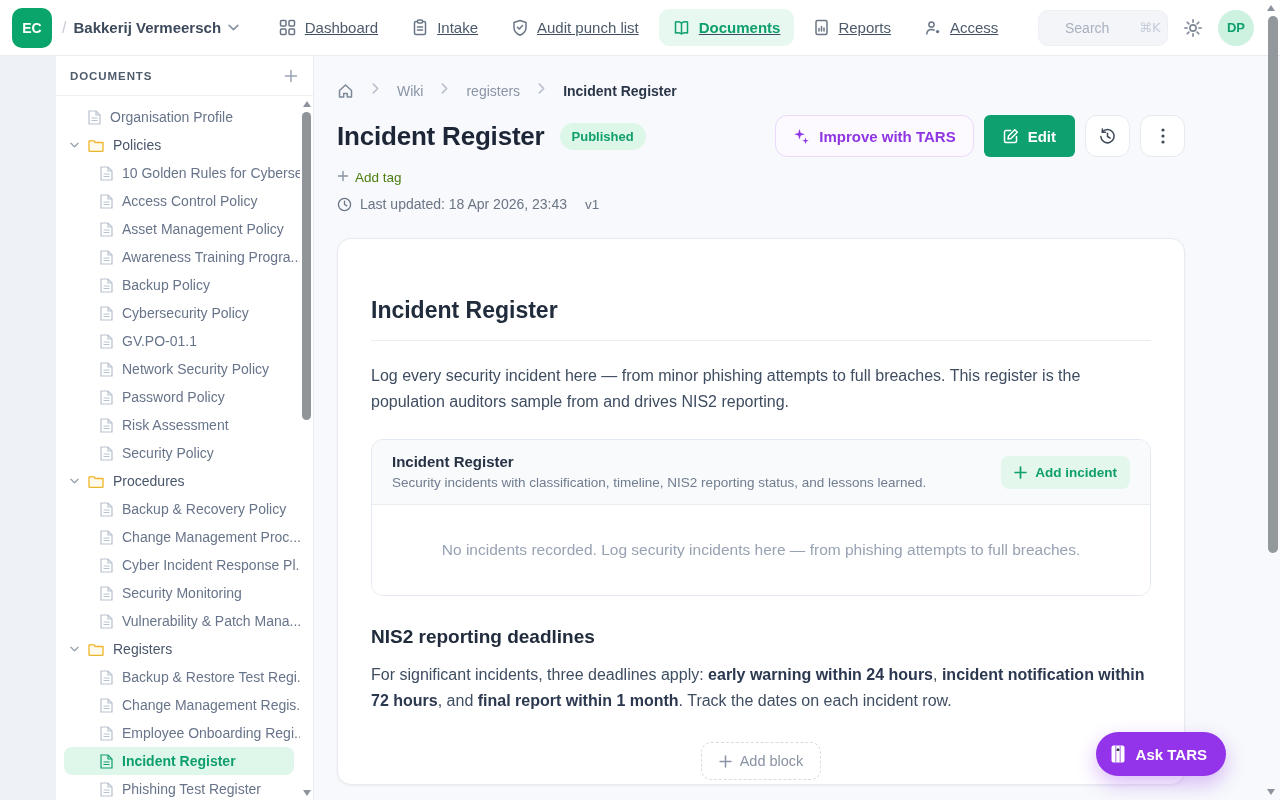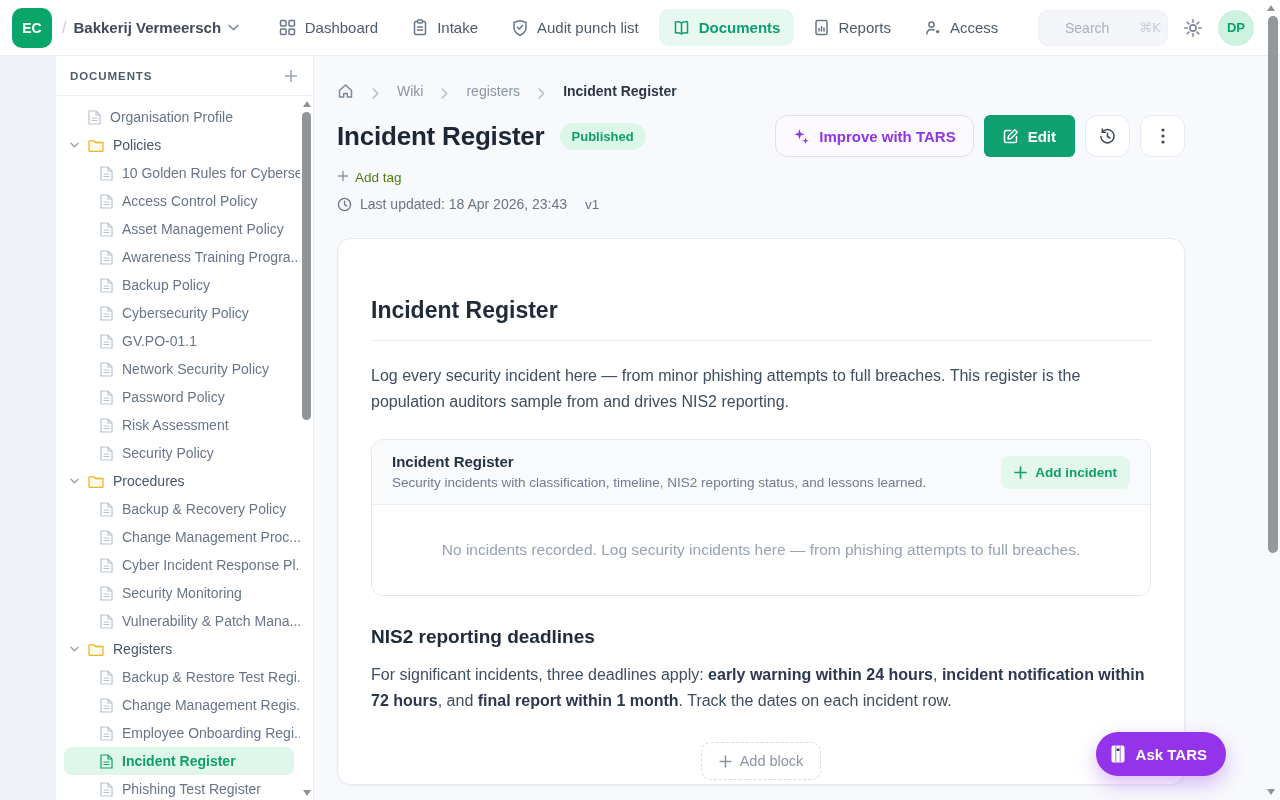--- a/index.html
+++ b/index.html
@@ -9,21 +9,21 @@
 
   
   .navbar { position:absolute; left:0; top:0; width:1280px; height:56px; background:#fff;
             border-bottom:1px solid #e9edf2; display:flex; align-items:center; padding:0 26px 0 12px; z-index:10; }
   .brand { display:flex; align-items:center; gap:10px; }
   .logo { width:40px; height:40px; border-radius:10px; background:#0aa56a; color:#fff; font-size:14px; font-weight:700;
           display:flex; align-items:center; justify-content:center; }
   .org { display:flex; align-items:center; gap:7px; cursor:pointer; }
   .org .slash { color:#c4ccd8; font-size:16px; }
   .org .name { font-size:15px; font-weight:600; color:#3d4a5c; }
-  .nav { display:flex; align-items:flex-start; gap:6px; margin:0 auto; }
+  .nav { display:flex; align-items:flex-start; gap:6px; margin:0 auto;text-decoration:underline; }
   .nav-item { display:flex; align-items:center; gap:9px; padding:10px 14px; border-radius:10px;
               font-size:15px; color:#4d5a6b; cursor:pointer; background:transparent; border:none; }
   .nav-item svg { stroke:#6a7686; }
   .nav-item.active { background:#e7f8f0; color:#0e9f6e; font-weight:600; }
   .nav-item.active svg { stroke:#0e9f6e; }
   .nav-right { display:flex; align-items:center; gap:15px; }
   .search { width:130px; height:36px; background:#f3f5f9; border:1px solid #eef0f5; border-radius:10px;
             display:flex; align-items:center; gap:16px; padding:0 10px; cursor:text; }
   .search input { border:none; background:transparent; outline:none; width:58px; font-size:14px; color:#5b6776;
                   font-family:"Liberation Sans",sans-serif; }
@@ -47,21 +47,21 @@
   .row .ficon { color:#b9c2cf; flex:none; }
   .row.selected { background:#dff6ea; border-radius:8px; margin:0 6px 0 8px; padding-left:36px; color:#0e9f6e; font-weight:600; }
   .row.selected .ficon { color:#0e9f6e; }
   .sb-scroll { position:absolute; right:1px; top:44px; bottom:3px; width:10px; }
   .sb-scroll .thumb { position:absolute; top:12px; left:0; width:9px; height:308px; border-radius:5px; background:#8f9598; }
   .arrow { position:absolute; left:0; width:10px; height:8px; display:flex; justify-content:center; cursor:pointer; }
 
   
   .main { position:absolute; left:314px; top:56px; right:0; bottom:0; background:#f7f9fc; overflow:hidden; }
   .content { margin-left:23px; width:848px; }
-  .breadcrumb { margin-top:27px; display:flex; align-items:flex-end; gap:18px; font-size:14px; color:#8a95a6; }
+  .breadcrumb { margin-top:27px; display:flex; align-items:flex-start; gap:18px; font-size:14px; color:#8a95a6; }
   .breadcrumb .current { color:#2b3648; font-weight:600; }
   .crumb { cursor:pointer; }
   .title-row { margin-top:16px; display:flex; align-items:center; }
   .page-title { font-size:26px; font-weight:700; color:#1d2636; letter-spacing:-.2px; }
   .badge { margin-left:15px; background:#dcf6e8; color:#0f9f6a; font-size:13px; font-weight:600;
            padding:6px 12px; border-radius:999px; }
   .actions { margin-left:auto; display:flex; gap:10px; align-items:center; }
   .btn-tars { display:flex; align-items:center; gap:9px; height:42px; padding:0 17px; border-radius:12px;
               border:1px solid #ead9fb; background:#fcf9ff; color:#8f35e3; font-size:15px; font-weight:600; cursor:pointer; }
   .btn-edit { display:flex; align-items:center; gap:9px; height:42px; padding:0 19px; border-radius:6px;

